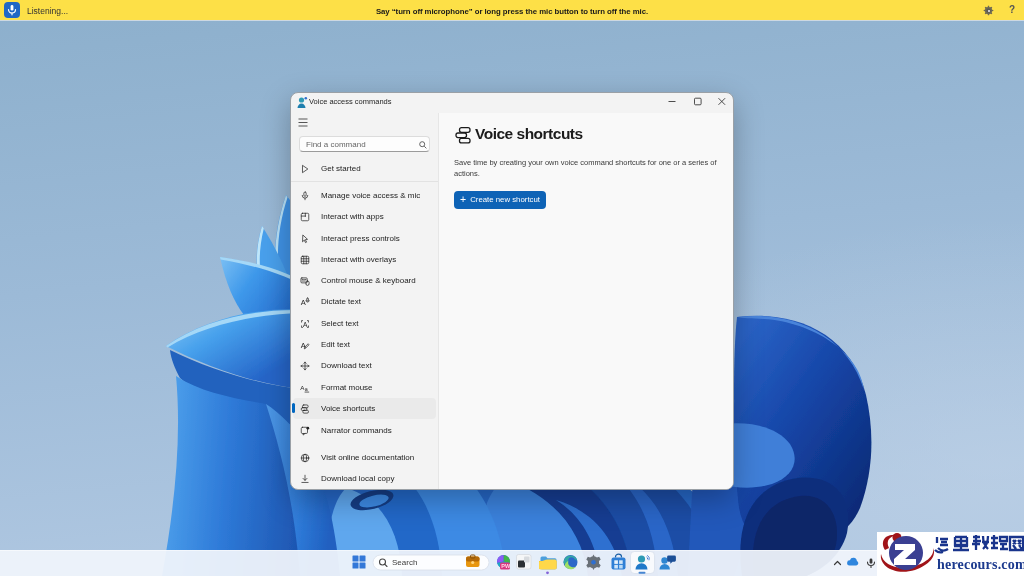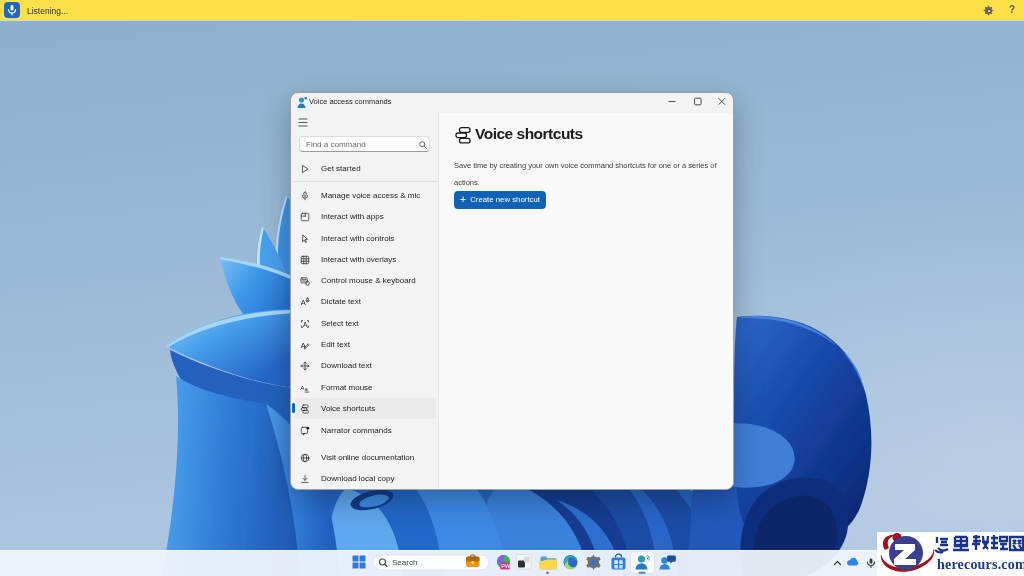--- a/index.html
+++ b/index.html
@@ -113,20 +113,21 @@
     <div class="abs" style="left:4px;top:2px;width:16px;height:16px;border-radius:4px;background:#2067c5;">
       <svg width="16" height="16" viewBox="0 0 16 16">
           <g fill="none" stroke="#fff" stroke-width="1.2" stroke-linecap="round">
             <rect x="6.6" y="3" width="2.8" height="5.6" rx="1.4" fill="#fff" stroke="none"></rect>
             <path d="M4.5 7.5a3.5 3.5 0 0 0 7 0"></path>
             <path d="M8 11v1.8"></path>
           </g>
         </svg>
     </div>
     <div class="abs" style="left:27px;top:6px;font-size:8.5px;color:#333;">Listening...</div>
+    <div class="abs" style="left:0;top:6.5px;width:1024px;text-align:center;font-size:7.8px;font-weight:bold;color:#1a1a1a;letter-spacing:-0.05px;">Say “turn off microphone” or long press the mic button to turn off the mic.</div>
     <svg class="abs" style="left:983px;top:5px" width="11" height="11" viewBox="0 0 11 11">
         <g fill="#555">
           <path d="M5.5 3.4a2.1 2.1 0 1 0 0 4.2 2.1 2.1 0 0 0 0-4.2zm0 1.1a1 1 0 1 1 0 2 1 1 0 0 1 0-2z"></path>
           <path d="M4.9 0.7h1.2l.2 1.2a3.9 3.9 0 0 1 1 .42l1.1-.55.85.85-.55 1.1c.18.3.32.64.42 1l1.2.2v1.2l-1.2.2c-.1.36-.24.7-.42 1l.55 1.1-.85.85-1.1-.55a3.9 3.9 0 0 1-1 .42l-.2 1.2H4.9l-.2-1.2a3.9 3.9 0 0 1-1-.42l-1.1.55-.85-.85.55-1.1a3.9 3.9 0 0 1-.42-1l-1.2-.2V4.9l1.2-.2c.1-.36.24-.7.42-1l-.55-1.1.85-.85 1.1.55c.3-.18.64-.32 1-.42z" fill-opacity="0.85"></path>
         </g>
       </svg>
     <div class="abs" style="left:1009px;top:4px;font-size:10px;font-weight:bold;color:#555;">?</div>
     <div class="abs" style="left:987.5px;top:9.5px;width:2.5px;height:2.5px;border-radius:50%;background:#eef1f6;"></div>
   </div>
 
@@ -148,21 +149,21 @@
 
     <div class="abs" style="left:147px;top:20px;width:296px;height:377px;background:#f9f9f9;border-left:1px solid #e6e6e6;">
       <svg class="abs" style="left:16px;top:14px" width="16" height="17" viewBox="0 0 16 17">
         <g fill="none" stroke="#1b1b1b" stroke-width="1.3">
           <rect x="4.5" y="0.7" width="10.5" height="4.6" rx="2"></rect>
           <rect x="1" y="6" width="10.5" height="4.6" rx="2"></rect>
           <rect x="4.5" y="11.3" width="10.5" height="4.6" rx="2"></rect>
         </g>
       </svg>
       <div class="abs" style="left:36px;top:12px;font-size:15.5px;font-weight:bold;color:#1c1c1c;letter-spacing:-0.5px;">Voice shortcuts</div>
-      <div class="abs" style="left:15px;top:44px;font-size:7.5px;line-height:17px;color:#3a3a3a;white-space:nowrap;">Save time by creating your own voice command shortcuts for one or a series of<br>actions.</div>
+      <div class="abs" style="left:15px;top:44px;font-size:7.5px;line-height:11px;color:#3a3a3a;white-space:nowrap;">Save time by creating your own voice command shortcuts for one or a series of<br>actions.</div>
       <div class="abs" style="left:15px;top:78px;width:92px;height:17.5px;background:#0e63b6;border-radius:4px;color:#fff;font-size:7.8px;display:flex;align-items:center;justify-content:center;">
         <span style="font-size:10.5px;font-weight:300;margin-right:4px;margin-top:-1.5px;">+</span>Create new shortcut
       </div>
     </div>
 
     <svg class="abs" style="left:7px;top:25px" width="10" height="9" viewBox="0 0 10 9">
         <g stroke="#3a3a3a" stroke-width="0.85">
           <path d="M0.5 1h9M0.5 4.5h9M0.5 8h9"></path>
         </g>
       </svg>
@@ -193,21 +194,21 @@
         <svg viewBox="0 0 16 16">
           <rect x="2" y="2" width="12" height="12" rx="2" class="s"></rect>
           <path d="M2 6.5 h7 M8.5 2 v5" class="s"></path>
         </svg>
         <span>Interact with apps</span>
       </div>
     <div class="abs nav" style="top:134.5px">
         <svg viewBox="0 0 16 16">
           <path d="M5 2 L12 8.5 L8.5 9 L10.5 13 L8.8 13.8 L6.8 9.8 L4.5 12 Z" class="s"></path>
         </svg>
-        <span>Interact with controls</span>
+        <span>Interact press controls</span>
       </div>
     <div class="abs nav" style="top:155.5px">
         <svg viewBox="0 0 16 16">
           <rect x="2" y="2" width="12" height="12" rx="2" class="s"></rect>
           <path d="M2 6h12 M2 10h12 M6 2v12 M10 2v12" class="s"></path>
         </svg>
         <span>Interact with overlays</span>
       </div>
     <div class="abs nav" style="top:177px">
         <svg viewBox="0 0 16 16">

